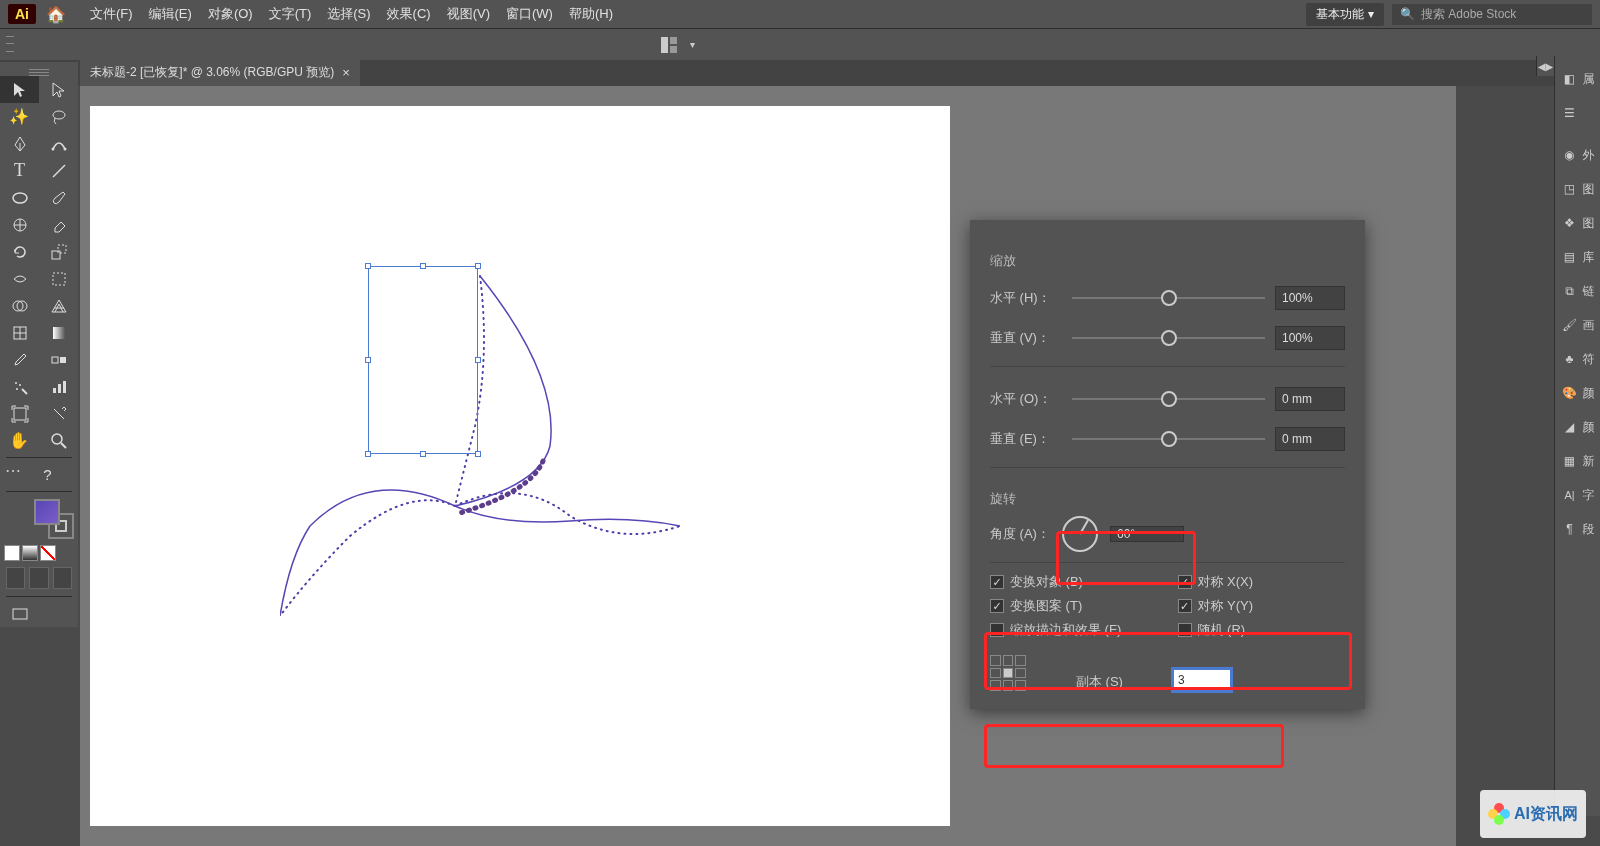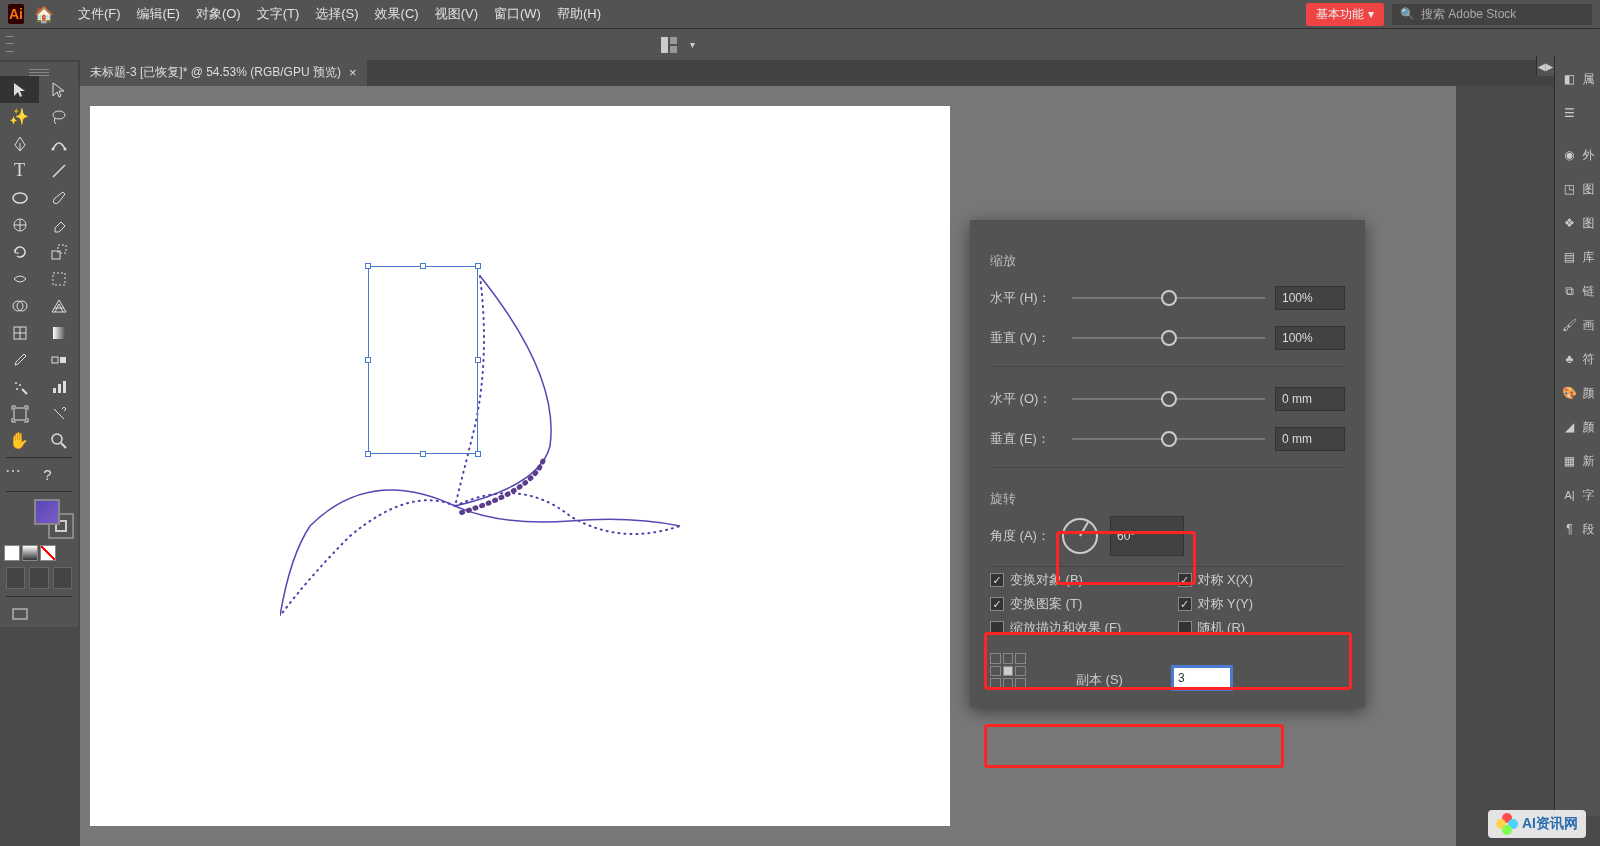--- a/index.html
+++ b/index.html
@@ -1,24 +1,24 @@
 <!DOCTYPE html>
 <html><head>
 <meta charset="utf-8">
 <style>
   * { box-sizing: border-box; margin: 0; padding: 0; font-family: "Microsoft YaHei", Arial, sans-serif; }
   body { background: #4a4a4a; width: 1600px; height: 846px; overflow: hidden; position: relative; }
   
   
   .menu-bar { height: 28px; background: #535353; display: flex; align-items: center; color: #e0e0e0; font-size: 13px; padding: 0 8px; }
-  .logo-ai { width: 16px; height: 20px; background: #310000; color: #f97316; display: flex; align-items: center; justify-content: center; font-weight: bold; font-size: 14px; margin-right: 10px; border-radius: 2px; }
+  .logo-ai { width: 28px; height: 20px; background: #310000; color: #fde047; display: flex; align-items: center; justify-content: center; font-weight: bold; font-size: 14px; margin-right: 10px; border-radius: 2px; }
   .home-icon { margin-right: 16px; font-size: 16px; cursor: pointer; }
   .menu-item { padding: 0 8px; cursor: pointer; }
   .menu-right { margin-left: auto; display: flex; align-items: center; gap:8px; }
-  .workspace-sel{display:flex;align-items:center;gap:4px;padding:3px 10px;background:#ef4444;color:#eee;font-size:12px;border-radius:2px;cursor:pointer;}
+  .workspace-sel{display:flex;align-items:center;gap:4px;padding:3px 10px;background:#404040;color:#eee;font-size:12px;border-radius:2px;cursor:pointer;}
   .search-box { display: flex; align-items: center; background: #424242; padding: 2px 8px; color: #aaa; font-size: 12px; width:200px; }
   
   
   .control-strip { height: 32px; background: #535353; border-top: 1px solid #2e2e2e; display:flex; align-items:center; padding-left:660px; gap:12px;}
   .cs-icon{width:18px;height:18px;display:flex;align-items:center;justify-content:center;color:#ccc;}
   .grip-left{position:absolute;left:6px;top:33px;width:8px;height:22px;display:flex;flex-direction:column;justify-content:space-around;}
   .grip-left div{height:1px;background:#888;}
 
   
   .tab-bar { height: 26px; background: #434343; display: flex; align-items: flex-end; padding-left: 80px; }
@@ -65,38 +65,38 @@
   .section-label { color: #bbb; margin: 18px 0 8px; }
   .slider-row { display: flex; align-items: center; gap: 10px; margin: 16px 0; height:24px; }
   .slider-label { width: 72px; text-align: left; white-space:nowrap; }
   .slider-track { flex: 1; height: 2px; background: #777; position: relative; }
   .slider-thumb { position: absolute; top: -7px; left: 50%; width: 16px; height: 16px; border: 2px solid #ccc; border-radius: 50%; background: #535353; transform: translateX(-50%); }
   .num-input { width: 70px; height: 24px; background: #424242; border: 1px solid #333; color: #ddd; font-size: 12px; padding: 0 6px; display:flex;align-items:center; }
   .group-box{border-top:1px solid #444;margin-top:10px;padding-top:4px;}
   .angle-row{display:flex;align-items:center;gap:12px;margin:8px 0;}
   .angle-dial{width:36px;height:36px;border:2px solid #ccc;border-radius:50%;position:relative;}
   .angle-dial::after{content:'';position:absolute;top:50%;left:50%;width:2px;height:16px;background:#ccc;transform-origin:bottom;transform:translate(-50%,-100%) rotate(30deg);}
-  .angle-input{width:74px;height:40px;background:#424242;border:1px solid #333;color:#ddd;font-size:12px;padding:0 6px;display:flex;align-items:center;}
+  .angle-input{width:74px;height:16px;background:#424242;border:1px solid #333;color:#ddd;font-size:12px;padding:0 6px;display:flex;align-items:center;}
   .hl-wrap{position:relative;}
   .hl-box{position:absolute;border:3px solid #ff2424;border-radius:4px;pointer-events:none;z-index:5;}
-  .opts-grid{display:grid;grid-template-columns:1fr 1fr;gap:6px 20px;margin-top:0;}
+  .opts-grid{display:grid;grid-template-columns:1fr 1fr;gap:6px 20px;margin-top:6px;}
   .chk-row{display:flex;align-items:center;gap:6px;}
   .chk{width:14px;height:14px;background:#333;border:1px solid #888;display:flex;align-items:center;justify-content:center;color:#ddd;font-size:11px;}
   .chk.checked::after{content:'✓';}
   .anchor-row{display:flex;align-items:flex-end;gap:50px;margin-top:16px;}
   .anchor-grid{width:36px;height:36px;display:grid;grid-template-columns:repeat(3,1fr);grid-template-rows:repeat(3,1fr);gap:2px;}
   .anchor-grid div{border:1px solid #888;}
   .anchor-grid div.sel{background:#ccc;}
   .copies-lbl{white-space:nowrap;}
   .copies-input{width:58px;height:22px;background:white;color:#333;border:1px solid #4a7bd0;outline:2px solid #4a7bd0;font-size:12px;padding:0 4px;display:flex;align-items:center;}
   .dlg-footer{display:flex;align-items:center;gap:14px;margin-top:28px;}
   .dlg-btn{width:90px;height:28px;border:1px solid #aaa;border-radius:14px;background:transparent;color:#ddd;display:flex;align-items:center;justify-content:center;cursor:pointer;font-size:13px;}
   
   
-  .watermark{position:absolute;right:14px;bottom:8px;display:flex;align-items:center;gap:4px;background:rgba(255,255,255,0.85);padding:3px 8px;border-radius:4px;font-size:14px;font-weight:bold;}
+  .watermark{position:absolute;right:14px;bottom:8px;display:flex;align-items:center;gap:4px;background:rgba(255,255,255,0.85);padding:13px 8px;border-radius:4px;font-size:16px;font-weight:bold;}
   .wm-logo{width:22px;height:22px;position:relative;}
   .petal{position:absolute;width:10px;height:10px;border-radius:50%;}
 </style>
 </head>
 <body>
 
 <div class="menu-bar">
   <div class="logo-ai">Ai</div>
   <span class="home-icon">🏠</span>
   <span class="menu-item">文件(F)</span>
@@ -131,21 +131,21 @@
   <span style="color:#ccc;font-size:10px;">▾</span>
 </div>
 <div class="grip-left">
     <div></div>
     <div></div>
     <div></div>
   </div>
 
 <div class="tab-bar">
   <div class="doc-tab">
-    <span>未标题-3 [已恢复]* @ 54.53% (RGB/GPU 预览)</span>
+    <span>未标题-2 [已恢复]* @ 3.06% (RGB/GPU 预览)</span>
     <span class="tab-close">×</span>
   </div>
 </div>
 
 <div class="main-area">
   <div class="canvas">
     <svg class="artwork" width="420" height="360" viewBox="0 0 420 360">
       <path d="M200 10 Q210 90 195 160 Q185 200 175 240" stroke="#4f3ca8" stroke-width="2" fill="none" stroke-dasharray="1 5" stroke-linecap="round"></path>
       <path d="M200 10 Q280 110 270 180 Q260 220 175 240" stroke="#5946b5" stroke-width="1.5" fill="none"></path>
       <path d="M175 240 Q130 220 70 270 Q30 310 0 350" stroke="#4f3ca8" stroke-width="2" fill="none" stroke-dasharray="1 5" stroke-linecap="round"></path>

